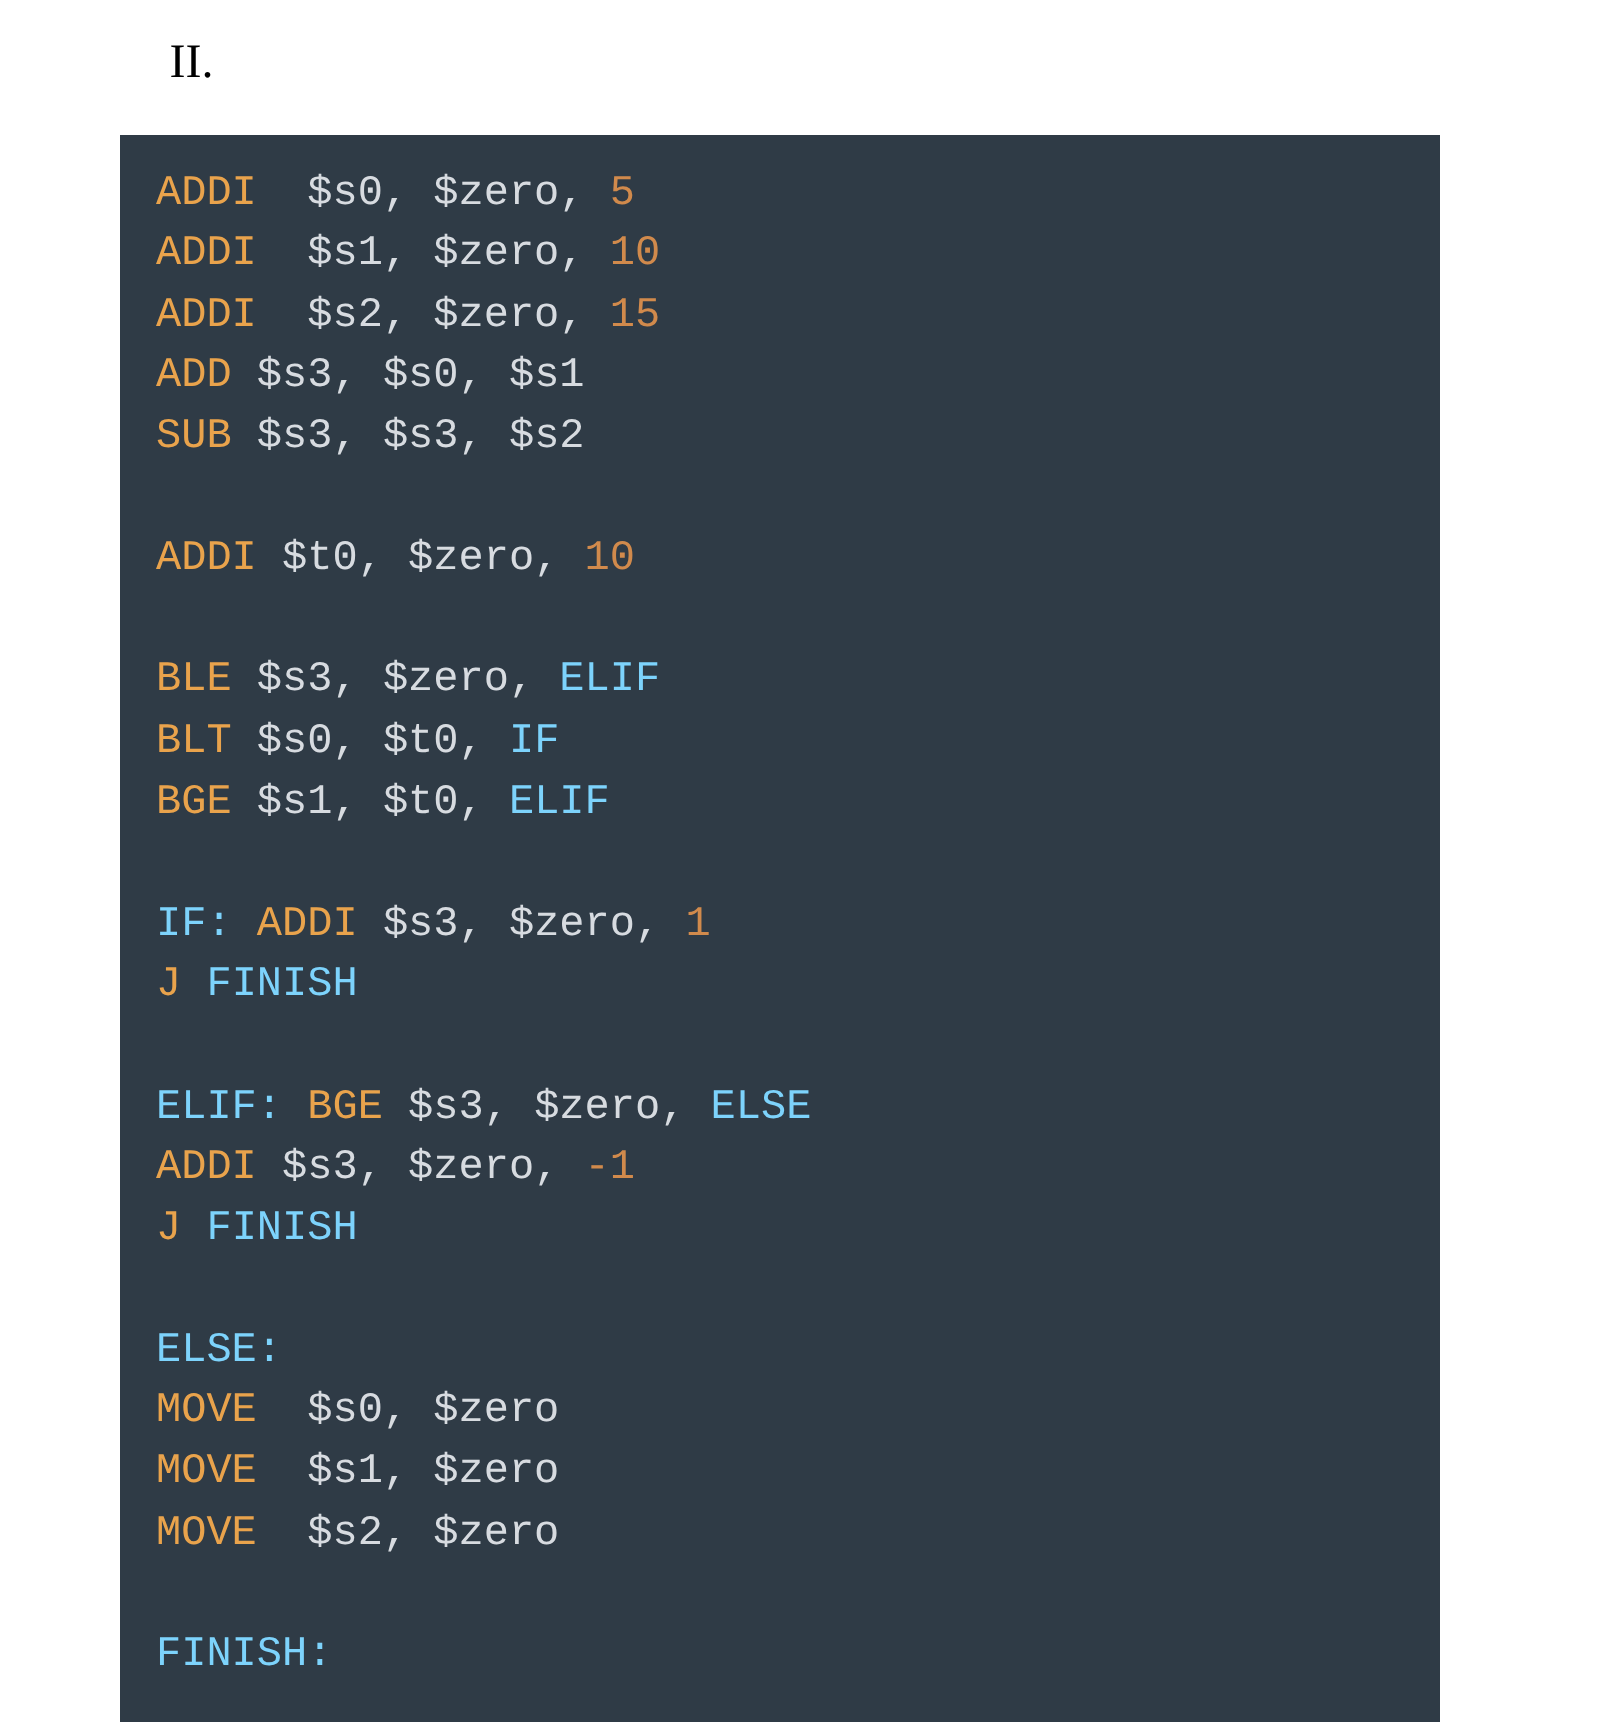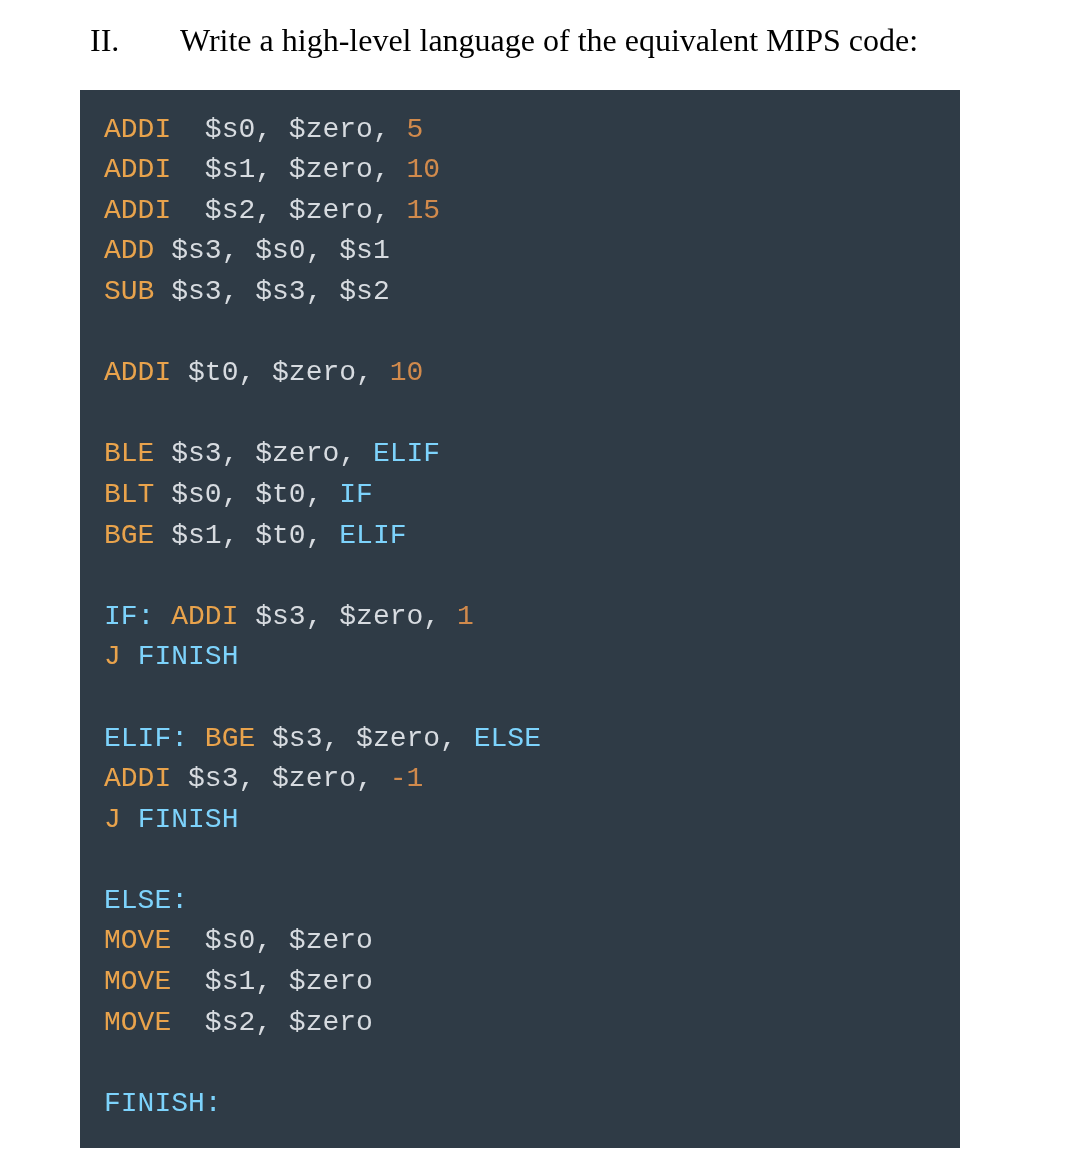--- a/index.html
+++ b/index.html
@@ -20,20 +20,21 @@
     display: flex;
     align-items: baseline;
     font-size: 32px;
     line-height: 1.3;
     margin-bottom: 24px;
     padding-left: 10px;
   }
   .heading-num {
     width: 90px;
     flex: 0 0 90px;
+    margin-left: 23px;
   }
   .heading-text {
     flex: 1 1 auto;
   }
   .code-block {
     background: #2f3b46;
     padding: 20px 24px 24px 24px;
     width: 880px;
     box-sizing: border-box;
     font-family: "Consolas", "Menlo", "Courier New", monospace;
@@ -48,18 +49,17 @@
   .tok-lbl { color: #7dd3fc; }  
   .code-line { display: block; }
 </style>
 </head>
 <body>
 
 <div class="page">
 
   <div class="heading-row">
     <span class="heading-num">II.</span>
-    <span class="heading-text">Write a high-level language of the equivalent MIPS code:</span>
   </div>
 
   <pre class="code-block" id="code-block"><span class="code-line"><span class="tok-op">ADDI</span><span class="tok-reg">  </span><span class="tok-reg">$s0</span><span class="tok-reg">, </span><span class="tok-reg">$zero</span><span class="tok-reg">, </span><span class="tok-num">5</span></span><span class="code-line"><span class="tok-op">ADDI</span><span class="tok-reg">  </span><span class="tok-reg">$s1</span><span class="tok-reg">, </span><span class="tok-reg">$zero</span><span class="tok-reg">, </span><span class="tok-num">10</span></span><span class="code-line"><span class="tok-op">ADDI</span><span class="tok-reg">  </span><span class="tok-reg">$s2</span><span class="tok-reg">, </span><span class="tok-reg">$zero</span><span class="tok-reg">, </span><span class="tok-num">15</span></span><span class="code-line"><span class="tok-op">ADD</span><span class="tok-reg"> </span><span class="tok-reg">$s3</span><span class="tok-reg">, </span><span class="tok-reg">$s0</span><span class="tok-reg">, </span><span class="tok-reg">$s1</span></span><span class="code-line"><span class="tok-op">SUB</span><span class="tok-reg"> </span><span class="tok-reg">$s3</span><span class="tok-reg">, </span><span class="tok-reg">$s3</span><span class="tok-reg">, </span><span class="tok-reg">$s2</span></span><span class="code-line">&nbsp;</span><span class="code-line"><span class="tok-op">ADDI</span><span class="tok-reg"> </span><span class="tok-reg">$t0</span><span class="tok-reg">, </span><span class="tok-reg">$zero</span><span class="tok-reg">, </span><span class="tok-num">10</span></span><span class="code-line">&nbsp;</span><span class="code-line"><span class="tok-op">BLE</span><span class="tok-reg"> </span><span class="tok-reg">$s3</span><span class="tok-reg">, </span><span class="tok-reg">$zero</span><span class="tok-reg">, </span><span class="tok-lbl">ELIF</span></span><span class="code-line"><span class="tok-op">BLT</span><span class="tok-reg"> </span><span class="tok-reg">$s0</span><span class="tok-reg">, </span><span class="tok-reg">$t0</span><span class="tok-reg">, </span><span class="tok-lbl">IF</span></span><span class="code-line"><span class="tok-op">BGE</span><span class="tok-reg"> </span><span class="tok-reg">$s1</span><span class="tok-reg">, </span><span class="tok-reg">$t0</span><span class="tok-reg">, </span><span class="tok-lbl">ELIF</span></span><span class="code-line">&nbsp;</span><span class="code-line"><span class="tok-lbl">IF:</span><span class="tok-reg"> </span><span class="tok-op">ADDI</span><span class="tok-reg"> </span><span class="tok-reg">$s3</span><span class="tok-reg">, </span><span class="tok-reg">$zero</span><span class="tok-reg">, </span><span class="tok-num">1</span></span><span class="code-line"><span class="tok-op">J</span><span class="tok-reg"> </span><span class="tok-lbl">FINISH</span></span><span class="code-line">&nbsp;</span><span class="code-line"><span class="tok-lbl">ELIF:</span><span class="tok-reg"> </span><span class="tok-op">BGE</span><span class="tok-reg"> </span><span class="tok-reg">$s3</span><span class="tok-reg">, </span><span class="tok-reg">$zero</span><span class="tok-reg">, </span><span class="tok-lbl">ELSE</span></span><span class="code-line"><span class="tok-op">ADDI</span><span class="tok-reg"> </span><span class="tok-reg">$s3</span><span class="tok-reg">, </span><span class="tok-reg">$zero</span><span class="tok-reg">, </span><span class="tok-num">-1</span></span><span class="code-line"><span class="tok-op">J</span><span class="tok-reg"> </span><span class="tok-lbl">FINISH</span></span><span class="code-line">&nbsp;</span><span class="code-line"><span class="tok-lbl">ELSE:</span></span><span class="code-line"><span class="tok-op">MOVE</span><span class="tok-reg">  </span><span class="tok-reg">$s0</span><span class="tok-reg">, </span><span class="tok-reg">$zero</span></span><span class="code-line"><span class="tok-op">MOVE</span><span class="tok-reg">  </span><span class="tok-reg">$s1</span><span class="tok-reg">, </span><span class="tok-reg">$zero</span></span><span class="code-line"><span class="tok-op">MOVE</span><span class="tok-reg">  </span><span class="tok-reg">$s2</span><span class="tok-reg">, </span><span class="tok-reg">$zero</span></span><span class="code-line">&nbsp;</span><span class="code-line"><span class="tok-lbl">FINISH:</span></span></pre>
 
 </div>
 
 </body></html>

